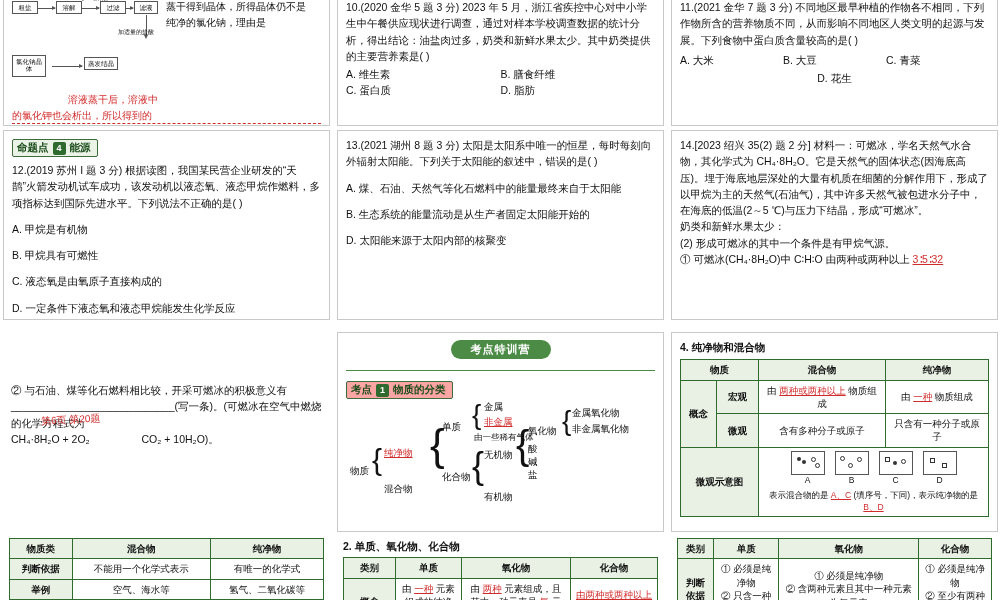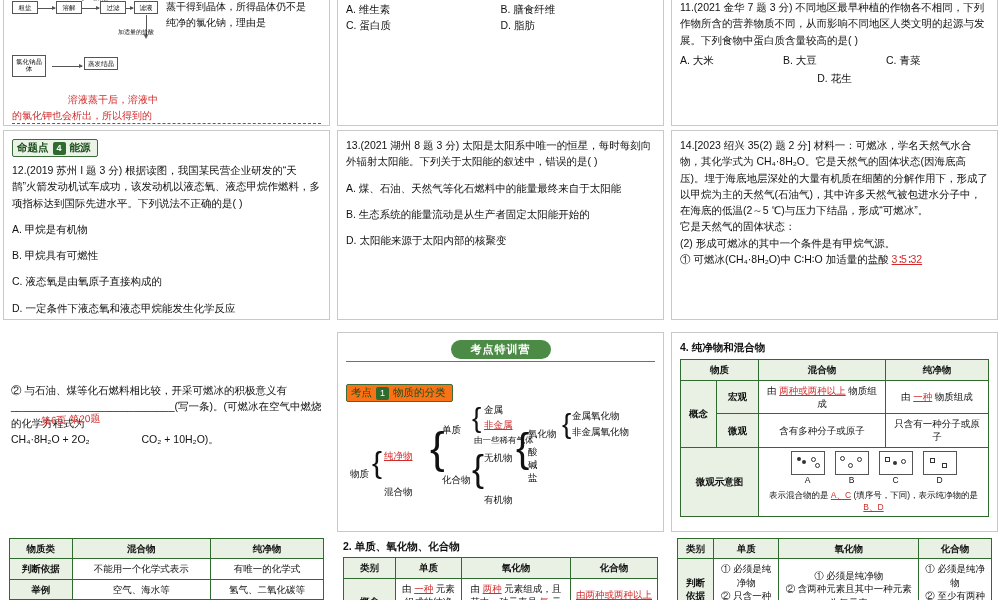--- a/index.html
+++ b/index.html
@@ -64,22 +64,22 @@
     width: 13px; height: 13px; line-height: 13px;
     text-align: center;
     background: #2f6b2f; color: #fff;
     border-radius: 2px;
     margin: 0 4px;
     font-size: 9px;
   }
   .kaodian {
     display: inline-flex; align-items: center;
     border: 1px solid #3c6b3c;
-    background: #f97316;
-    font-size: 10.5px; font-weight: normal; color: #1d4d1d;
+    background: #fca5a5;
+    font-size: 10.5px; font-weight: bold; color: #1d4d1d;
     padding: 1px 6px 1px 4px;
     border-radius: 2px;
   }
   .kaodian .num {
     display: inline-block;
     width: 13px; height: 13px; line-height: 13px;
     text-align: center;
     background: #2f6b2f; color: #fff;
     border-radius: 2px;
     margin: 0 4px; font-size: 9px;
@@ -90,22 +90,22 @@
     color: #fff;
     font-size: 11px;
     font-weight: bold;
     padding: 2px 20px;
     border-radius: 10px;
     letter-spacing: 1px;
   }
   .banner-wrap {
     position: relative;
     border-bottom: 1px solid #4b8b45;
-    margin-bottom: 20px;
-    padding-bottom: 2px;
+    margin-bottom: 8px;
+    padding-bottom: 11px;
     text-align: center;
   }
 
   
   table.t {
     border-collapse: collapse;
     width: 100%;
     font-size: 9.5px;
     color: #111;
   }
@@ -254,20 +254,21 @@
         </tr>
       </tbody>
         </table>
     </div>
   </div>
 
   <div class="col col2">
 
     <div class="panel r1">
       <div class="q">
+        <div>10.(2020 金华 5 题 3 分) 2023 年 5 月，浙江省疾控中心对中小学生中午餐供应现状进行调查，通过对样本学校调查数据的统计分析，得出结论：油盐肉过多，奶类和新鲜水果太少。其中奶类提供的主要营养素是(          )</div>
         <div class="two" style="margin-top:2px;">
           <div>A. 维生素</div>
           <div>B. 膳食纤维</div>
         </div>
         <div class="two">
           <div>C. 蛋白质</div>
           <div>D. 脂肪</div>
         </div>
       </div>
     </div>
@@ -354,24 +355,24 @@
           <div>B. 大豆</div>
           <div>C. 青菜</div>
         </div>
         <div style="text-align:center; margin-top:2px;">D. 花生</div>
       </div>
     </div>
 
     <div class="panel r2">
       <div class="q">
         <div>14.[2023 绍兴 35(2) 题 2 分] 材料一：可燃冰，学名天然气水合物，其化学式为 CH₄·8H₂O。它是天然气的固体状态(因海底高压)。埋于海底地层深处的大量有机质在细菌的分解作用下，形成了以甲烷为主的天然气(石油气)，其中许多天然气被包进水分子中，在海底的低温(2～5 ℃)与压力下结晶，形成“可燃冰”。</div>
-        <div>它是天然气的固体状态：</div>
+        <div>奶类和新鲜水果太少：</div>
         <div>(2) 形成可燃冰的其中一个条件是有甲烷气源。</div>
         <div>
-          <span>① 可燃冰(CH₄·8H₂O)中 C∶H∶O 加适量的盐酸</span>
+          <span>① 可燃冰(CH₄·8H₂O)中 C∶H∶O 由两种或两种以上</span>
           <span class="u-red">3∶5∶32</span>
         </div>
       </div>
     </div>
 
     <div class="panel r3">
       <div class="q" style="font-weight:bold; margin-bottom:4px;">4. 纯净物和混合物</div>
       <table class="t">
         <tbody>
             <tr>

